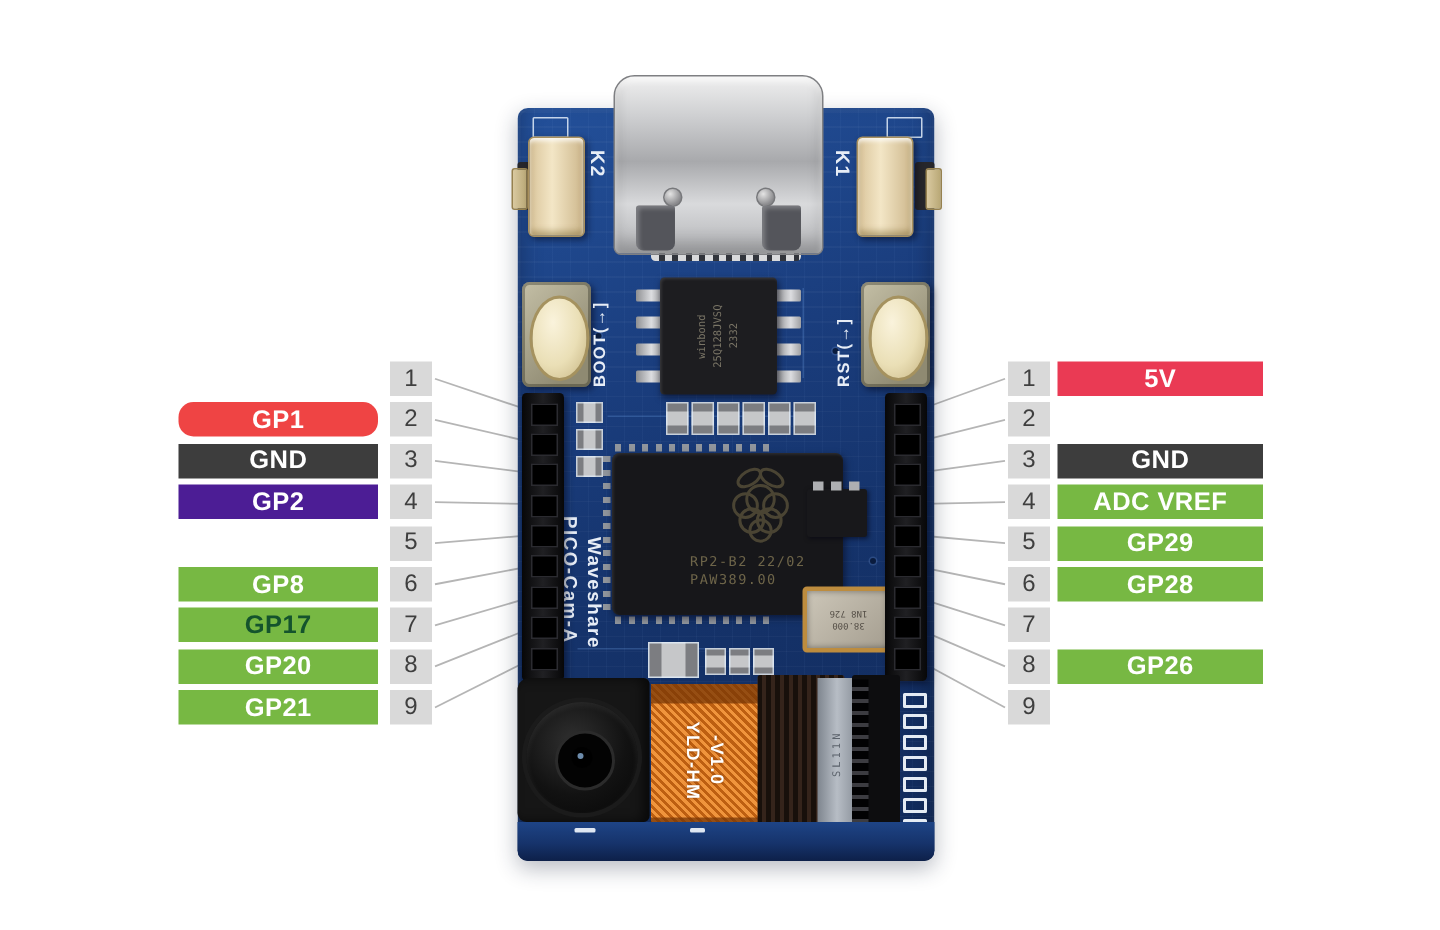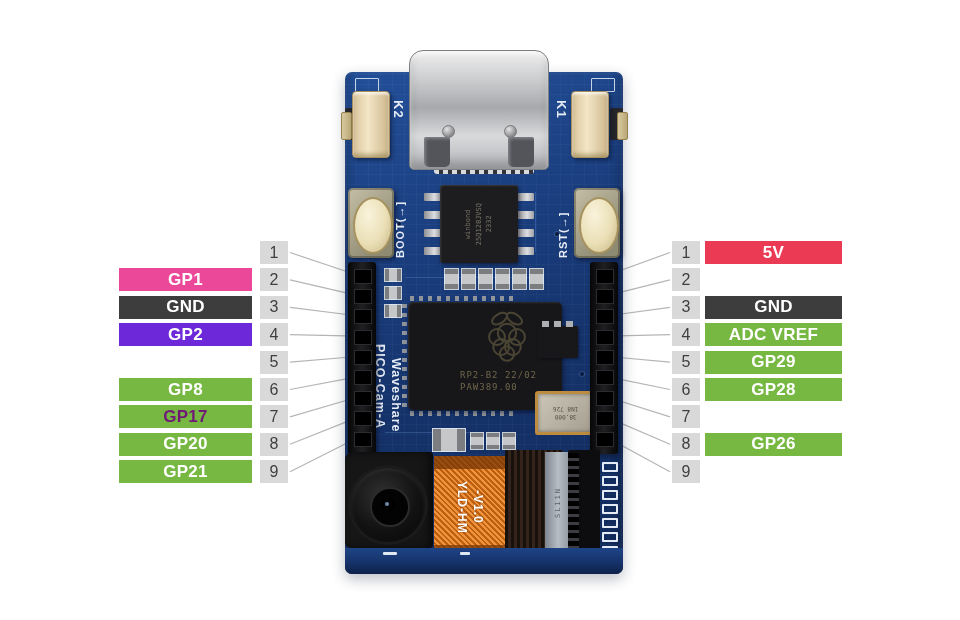--- a/index.html
+++ b/index.html
@@ -321,30 +321,30 @@
     <div class="silk-dash" style="left:257px;top:446px;"></div>
     <div class="silk-dash" style="left:257px;top:460px;"></div>
     <div class="silk-dash" style="left:257px;top:474px;"></div>
 
     <div class="bottom-strip">
       <div class="bstrip-dash" style="left:38px;top:4px;width:14px;"></div>
       <div class="bstrip-dash" style="left:115px;top:4px;width:10px;"></div>
     </div>
   </div>
     <div class="pin-badge" style="left: 260px; top: 241px; width: 28px; height: 23px;">1</div>
-    <div class="pin-label" style="left: 119px; top: 268.4px; width: 133px; height: 23px; background: #ec4899; color: rgb(255, 255, 255);">GP1</div>
+    <div class="pin-label" style="left: 119px; top: 268.4px; width: 133px; height: 23px; background: #ef4444; color: rgb(255, 255, 255); border-radius: 10px;">GP1</div>
     <div class="pin-badge" style="left: 260px; top: 268.4px; width: 28px; height: 23px;">2</div>
     <div class="pin-label" style="left: 119px; top: 295.8px; width: 133px; height: 23px; background: rgb(61, 61, 61); color: rgb(255, 255, 255);">GND</div>
     <div class="pin-badge" style="left: 260px; top: 295.8px; width: 28px; height: 23px;">3</div>
-    <div class="pin-label" style="left: 119px; top: 323.2px; width: 133px; height: 23px; background: #6d28d9; color: rgb(255, 255, 255);">GP2</div>
+    <div class="pin-label" style="left: 119px; top: 323.2px; width: 133px; height: 23px; background: #4c1d95; color: rgb(255, 255, 255);">GP2</div>
     <div class="pin-badge" style="left: 260px; top: 323.2px; width: 28px; height: 23px;">4</div>
     <div class="pin-badge" style="left: 260px; top: 350.6px; width: 28px; height: 23px;">5</div>
     <div class="pin-label" style="left: 119px; top: 378px; width: 133px; height: 23px; background: rgb(119, 184, 67); color: rgb(255, 255, 255);">GP8</div>
     <div class="pin-badge" style="left: 260px; top: 378px; width: 28px; height: 23px;">6</div>
-    <div class="pin-label" style="left: 119px; top: 405.4px; width: 133px; height: 23px; background: rgb(119, 184, 67); color: #701a75;">GP17</div>
+    <div class="pin-label" style="left: 119px; top: 405.4px; width: 133px; height: 23px; background: rgb(119, 184, 67); color: #14532d;">GP17</div>
     <div class="pin-badge" style="left: 260px; top: 405.4px; width: 28px; height: 23px;">7</div>
     <div class="pin-label" style="left: 119px; top: 432.8px; width: 133px; height: 23px; background: rgb(119, 184, 67); color: rgb(255, 255, 255);">GP20</div>
     <div class="pin-badge" style="left: 260px; top: 432.8px; width: 28px; height: 23px;">8</div>
     <div class="pin-label" style="left: 119px; top: 460.2px; width: 133px; height: 23px; background: rgb(119, 184, 67); color: rgb(255, 255, 255);">GP21</div>
     <div class="pin-badge" style="left: 260px; top: 460.2px; width: 28px; height: 23px;">9</div>
     <div class="pin-label" style="left: 705px; top: 241px; width: 137px; height: 23px; background: rgb(234, 58, 84); color: rgb(255, 255, 255);">5V</div>
     <div class="pin-badge" style="left: 672px; top: 241px; width: 28px; height: 23px;">1</div>
     <div class="pin-badge" style="left: 672px; top: 268.4px; width: 28px; height: 23px;">2</div>
     <div class="pin-label" style="left: 705px; top: 295.8px; width: 137px; height: 23px; background: rgb(61, 61, 61); color: rgb(255, 255, 255);">GND</div>
     <div class="pin-badge" style="left: 672px; top: 295.8px; width: 28px; height: 23px;">3</div>

